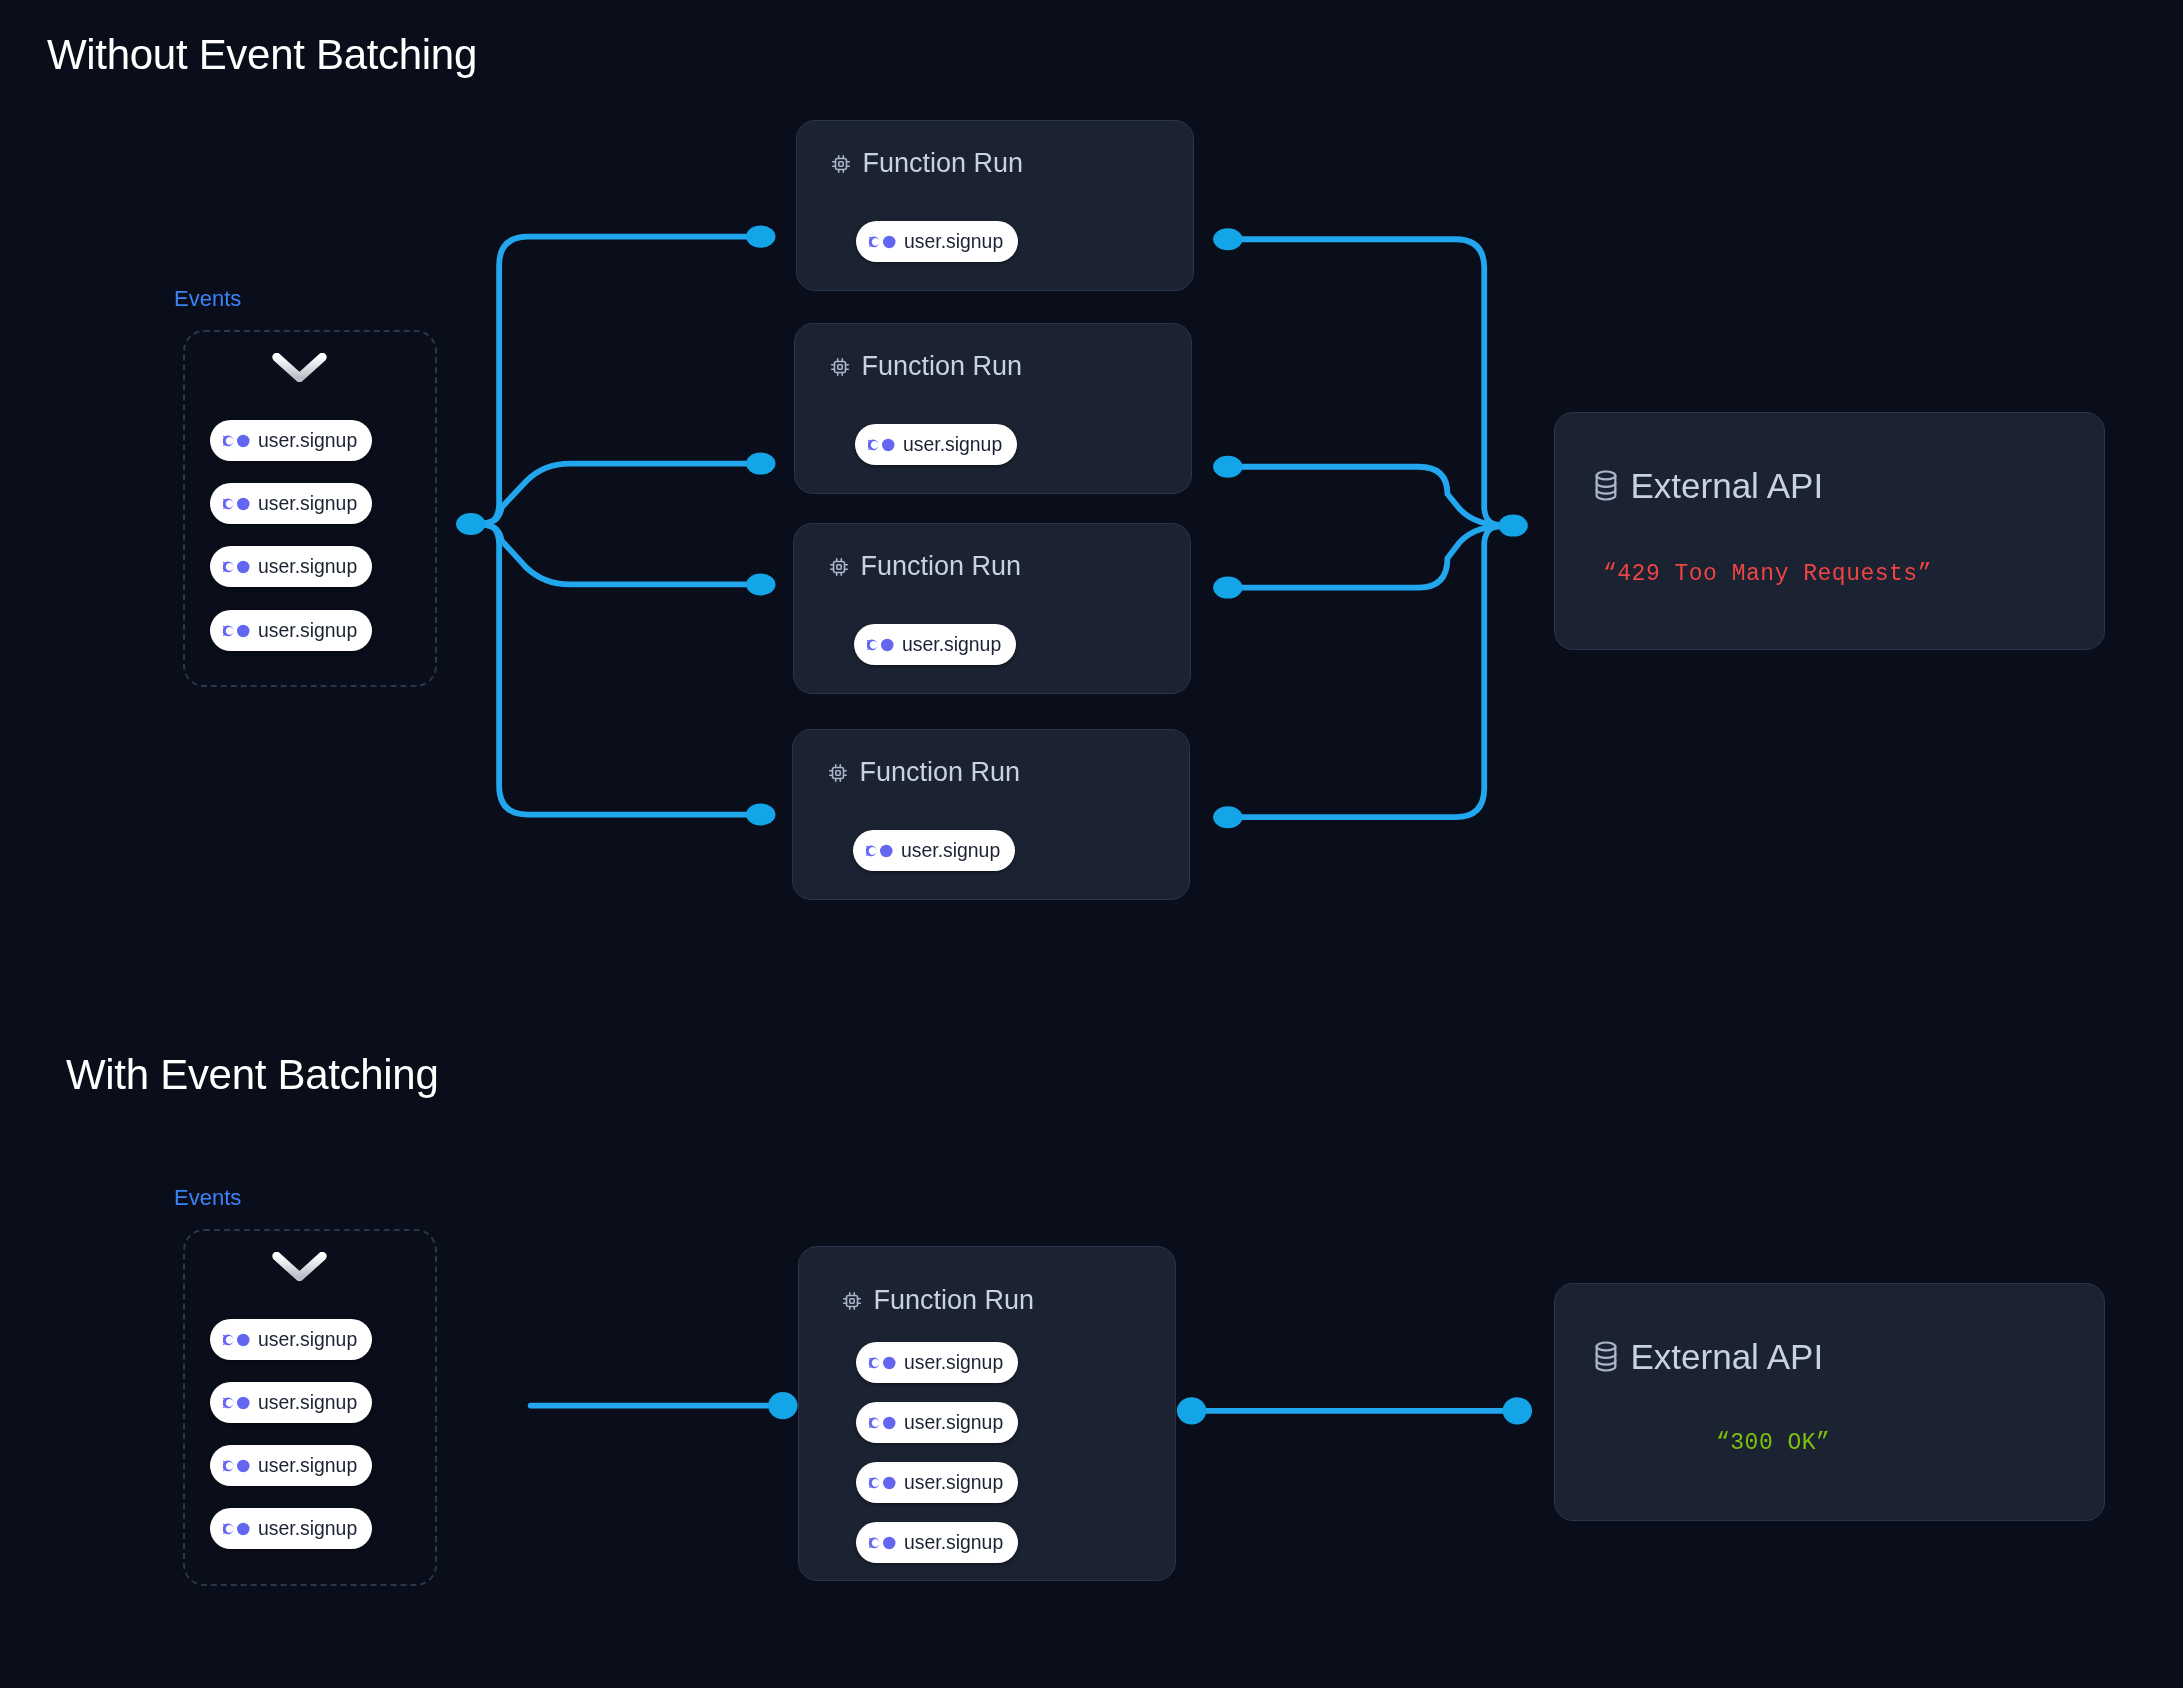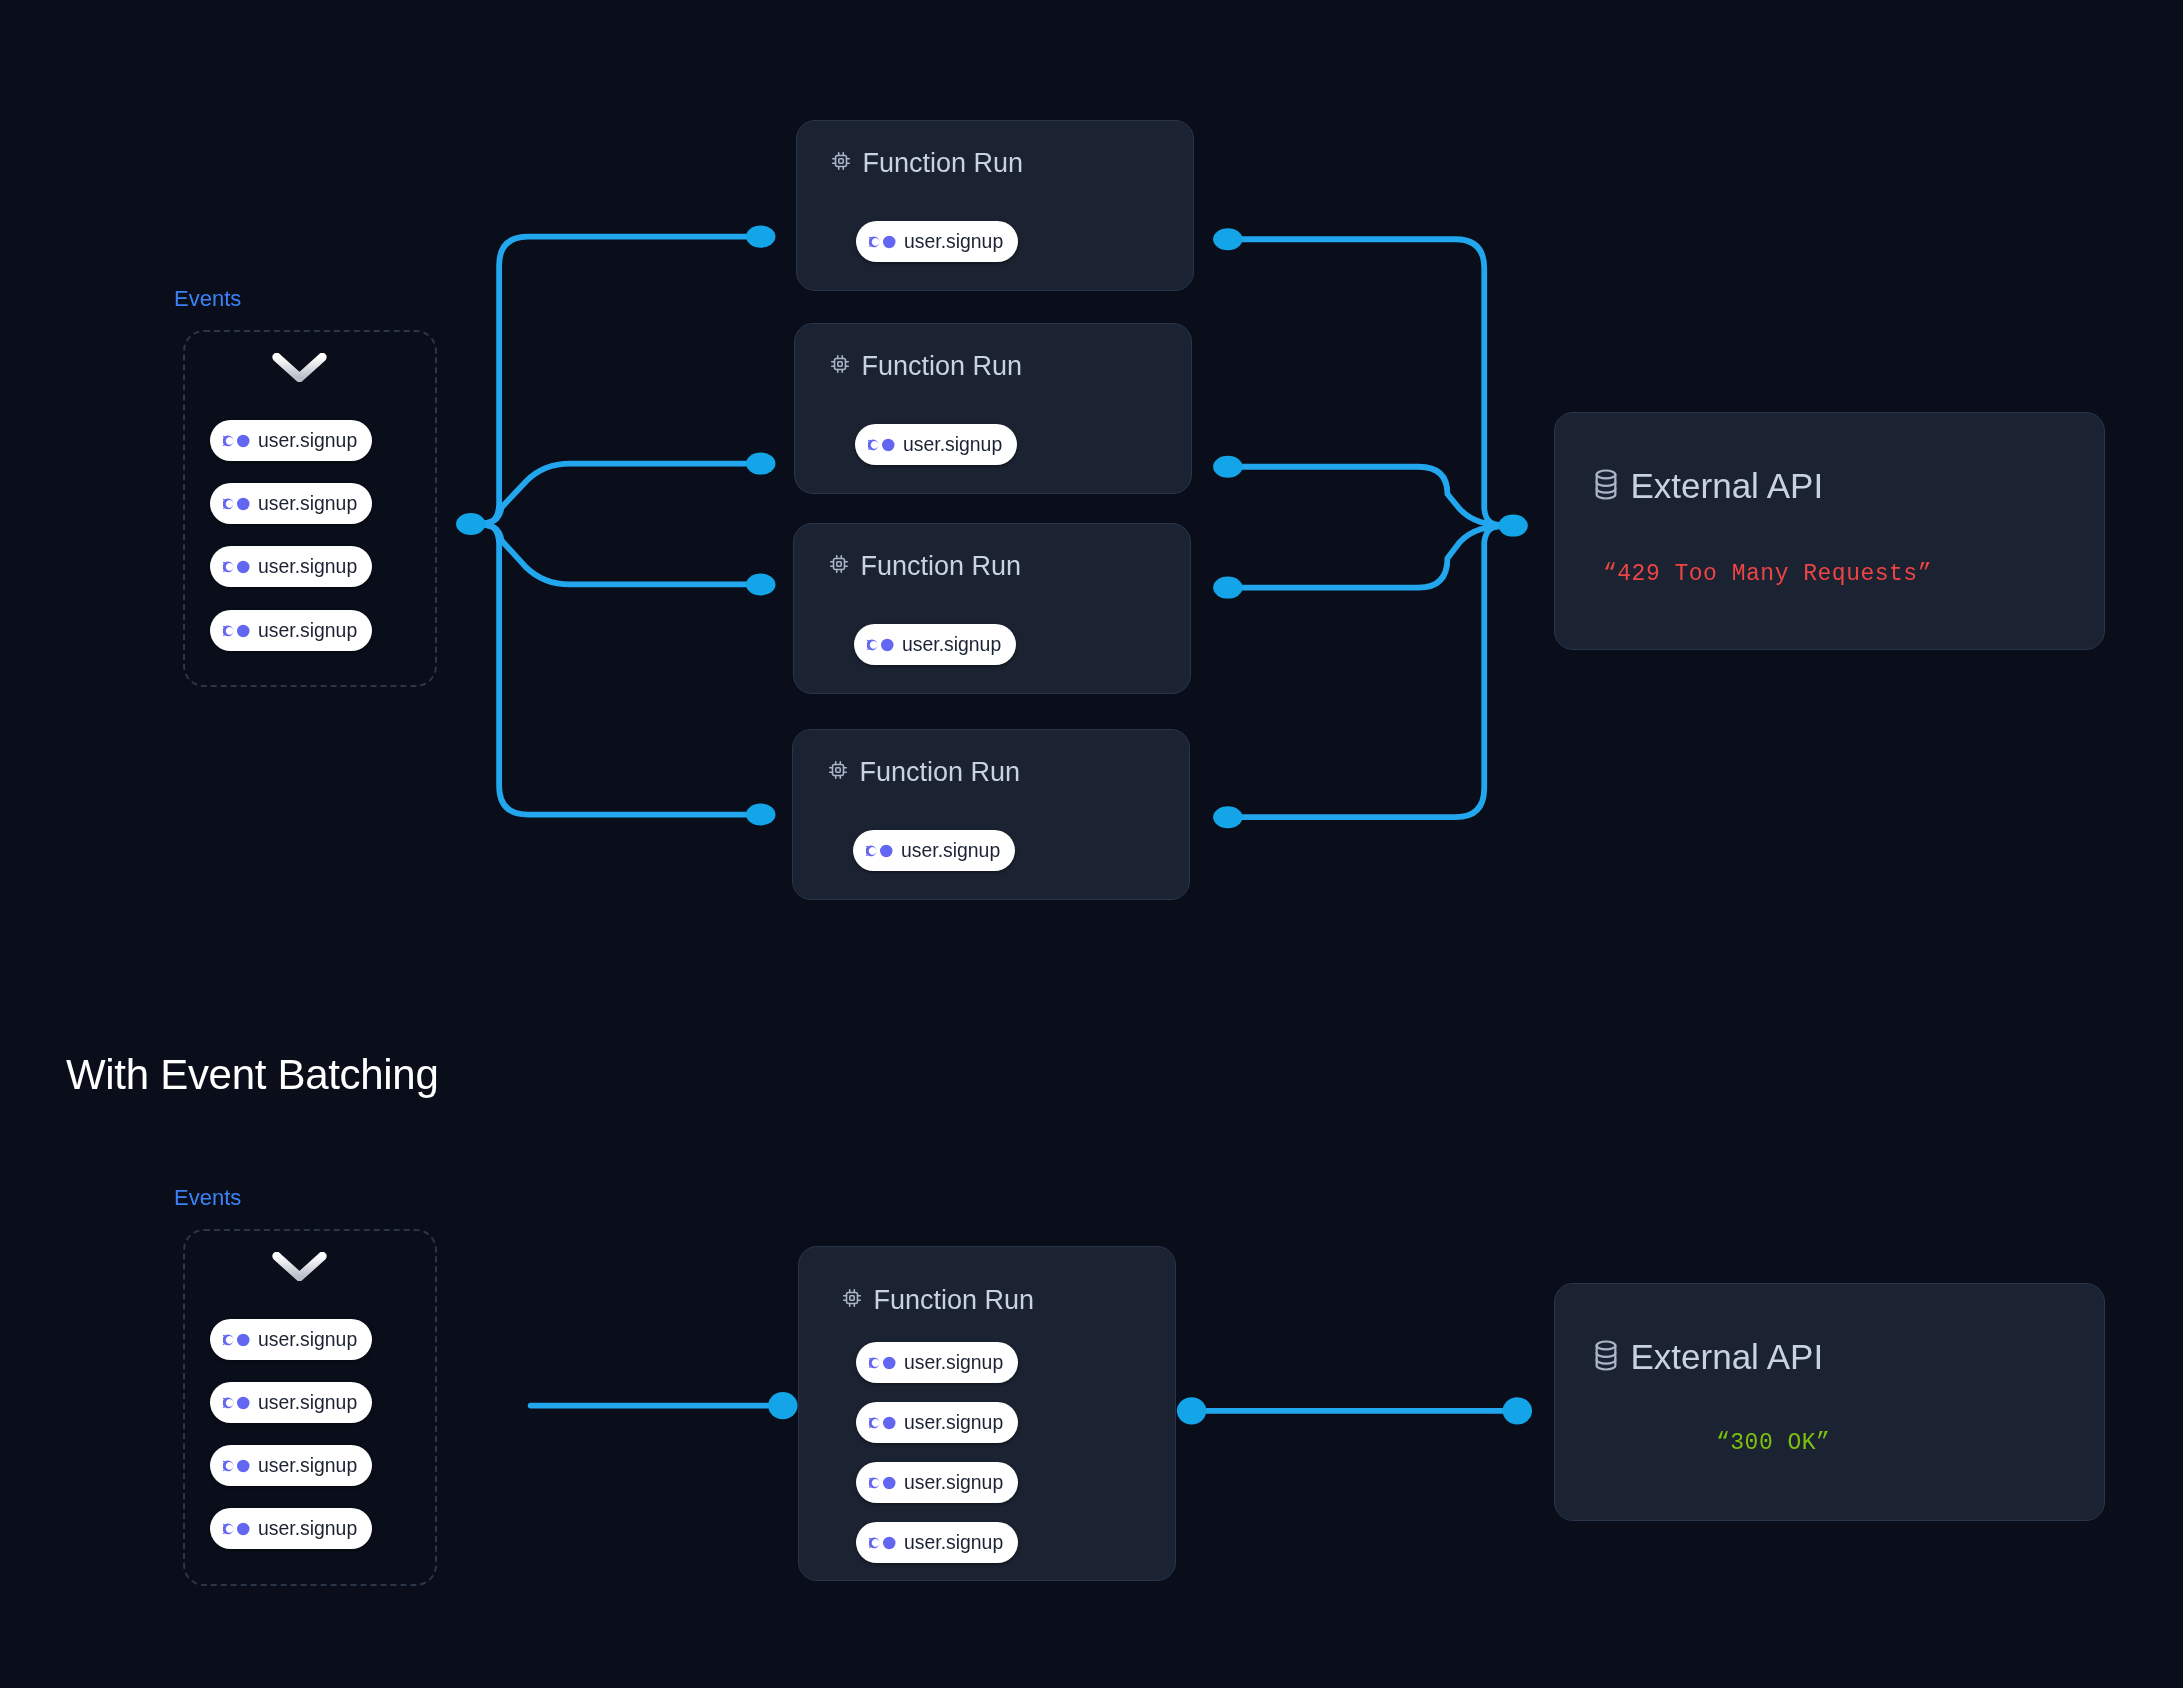--- a/index.html
+++ b/index.html
@@ -82,20 +82,21 @@
   
   .card {
     position: absolute;
     background: #1b2332;
     border: 1.6px solid #29354a;
     border-radius: 19px;
   }
   .card-header {
     position: absolute;
     display: flex;
+    align-items: center;
     gap: 10.5px;
     white-space: nowrap;
   }
   .card-title {
     color: #c9d3e0;
     font-size: 27px;
     font-weight: 400;
     line-height: 1;
   }
   .card-title.big { font-size: 35px; }
@@ -123,20 +124,21 @@
     stroke-width: 11;
     stroke-linecap: round;
   }
   .node-dot { fill: #14a5e8; }
 </style>
 </head>
 <body>
 
 <div class="stage">
 
+  <div id="title-without" class="section-title">Without Event Batching</div>
 
   <div class="events-caption" style="left:174px; top:286px;">Events</div>
 
   <div class="events-box" style="left:183px; top:330px; width:254px; height:357px;"></div>
 
   <div class="chevron" style="left:272px; top:353px;">
     <svg viewBox="0 0 104 56">
       <defs>
         <linearGradient id="chevGrad1" x1="0" y1="0" x2="0" y2="1">
           <stop offset="0%" stop-color="#ffffff"></stop>

